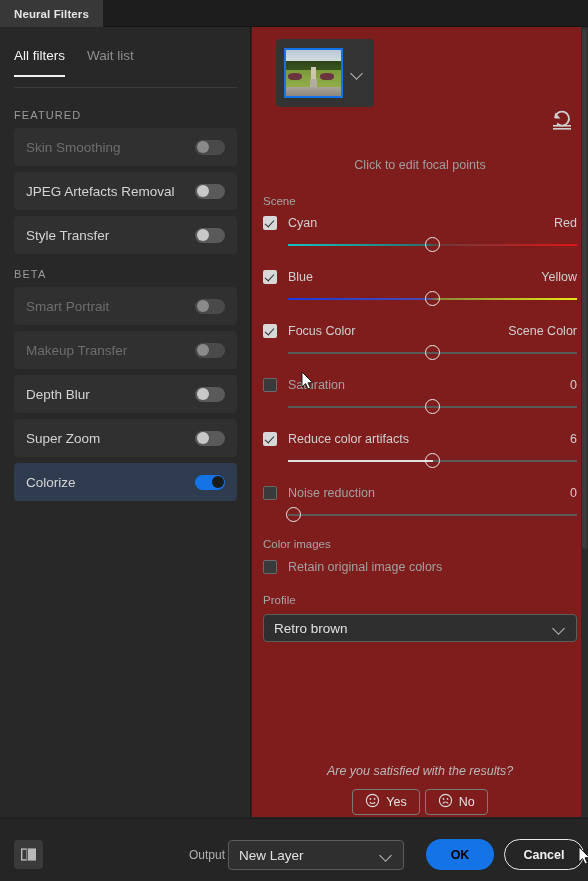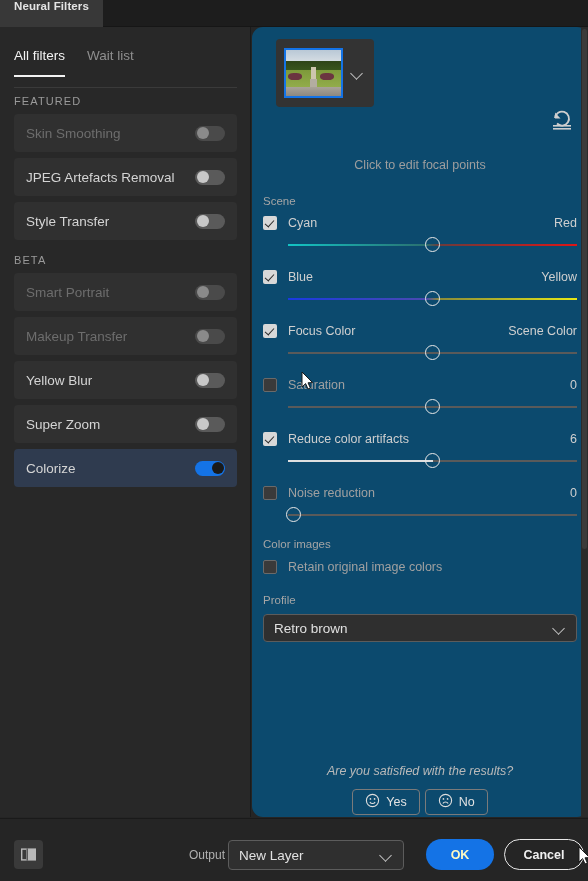--- a/index.html
+++ b/index.html
@@ -20,21 +20,21 @@
   .tabstrip {
     position: absolute; left: 0; top: 0;
     width: 588px; height: 27px;
     background: #1d1d1d;
     border-bottom: 1px solid #161616;
   }
   .panel-tab {
     position: absolute; left: 0; top: 0;
     height: 27px;
     padding: 0 14px;
-    display: flex; align-items: flex-start;
+    display: flex; align-items: center;
     background: #383838;
     color: #e4e4e4;
     font-size: 11.5px;
     font-weight: bold;
     letter-spacing: .1px;
   }
 
   
   .left {
     position: absolute; left: 0; top: 27px;
@@ -66,21 +66,21 @@
     background: #3a3a3a;
   }
 
   .group-title {
     font-size: 11px;
     color: #9a9a9a;
     letter-spacing: 1.1px;
     padding: 0 14px;
     margin-bottom: 7px;
   }
-  .filters { position: absolute; left: 0; top: 68px; width: 251px; }
+  .filters { position: absolute; left: 0; top: 82px; width: 251px; }
   .group { margin-bottom: 14px; }
 
   .filter-row {
     margin: 0 14px 6px 14px;
     height: 38px;
     background: #303030;
     border-radius: 4px;
     display: flex; align-items: center;
     padding: 0 12px;
     justify-content: space-between;
@@ -103,23 +103,22 @@
   }
   .toggle.off-dim { background: #4a4a4a; }
   .toggle.off-dim .knob { background: #8a8a8a; }
   .toggle.on { background: #1473e6; }
   .toggle.on .knob { left: auto; right: 1.5px; background: #1a1a1a; }
 
   
   .right {
     position: absolute; left: 252px; top: 27px;
     width: 336px; height: 790px;
-    background: #0c4a6e;
+    background: #7f1d1d;
     overflow: hidden;
-    border-radius: 11px;
   }
 
   .thumb-box {
     position: absolute; left: 24px; top: 12px;
     width: 98px; height: 68px;
     background: #333;
     border-radius: 4px;
     display: flex; align-items: center;
     padding: 0 8px;
     gap: 6px;
@@ -288,21 +287,21 @@
     border-radius: 4px;
     display: flex; align-items: center;
     padding: 12px 10px;
     justify-content: space-between;
   }
   .btn-ok {
     position: absolute; left: 426px; top: 839px;
     width: 68px; height: 31px;
     background: #1473e6;
     border-radius: 16px;
-    color: #fef9c3; font-size: 12.5px; font-weight: bold;
+    color: #000000; font-size: 12.5px; font-weight: bold;
     display: flex; align-items: center; justify-content: center;
   }
   .btn-cancel {
     position: absolute; left: 504px; top: 839px;
     width: 80px; height: 31px;
     background: transparent;
     border: 1.6px solid #e8e8e8;
     border-radius: 16px;
     color: #f0f0f0; font-size: 12.5px; font-weight: bold;
     display: flex; align-items: center; justify-content: center;
@@ -381,21 +380,21 @@
         </div>
 
         <div class="filter-row disabled">
           <span class="filter-label">Makeup Transfer</span>
           <span class="toggle off-dim">
               <span class="knob"></span>
             </span>
         </div>
 
         <div class="filter-row">
-          <span class="filter-label">Yellow Blur</span>
+          <span class="filter-label">Depth Blur</span>
           <span class="toggle">
               <span class="knob"></span>
             </span>
         </div>
 
         <div class="filter-row">
           <span class="filter-label">Super Zoom</span>
           <span class="toggle">
               <span class="knob"></span>
             </span>

